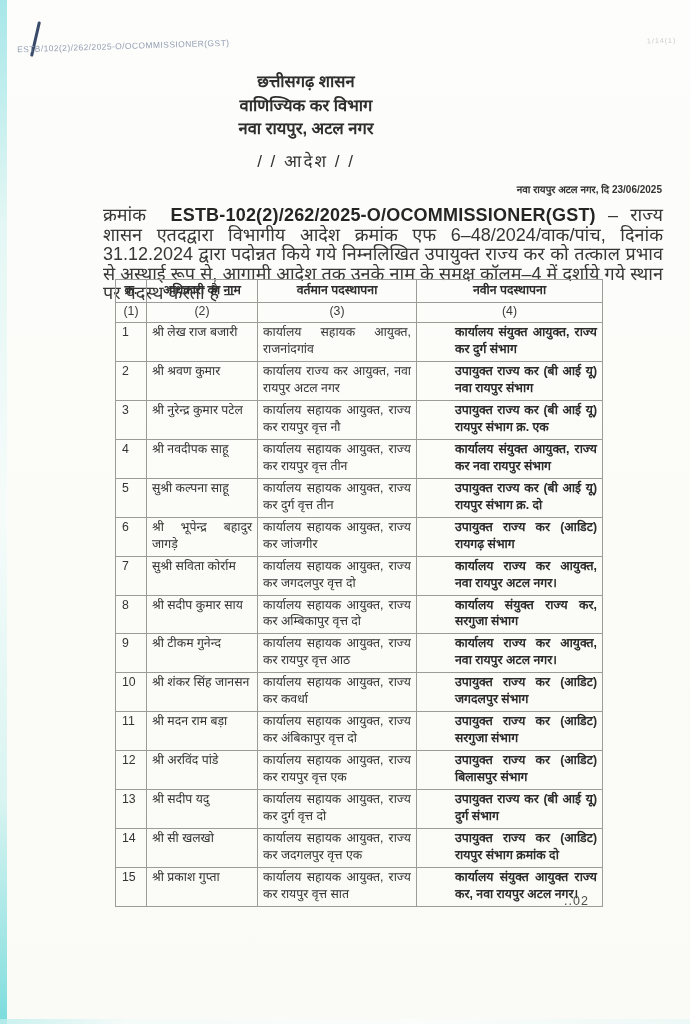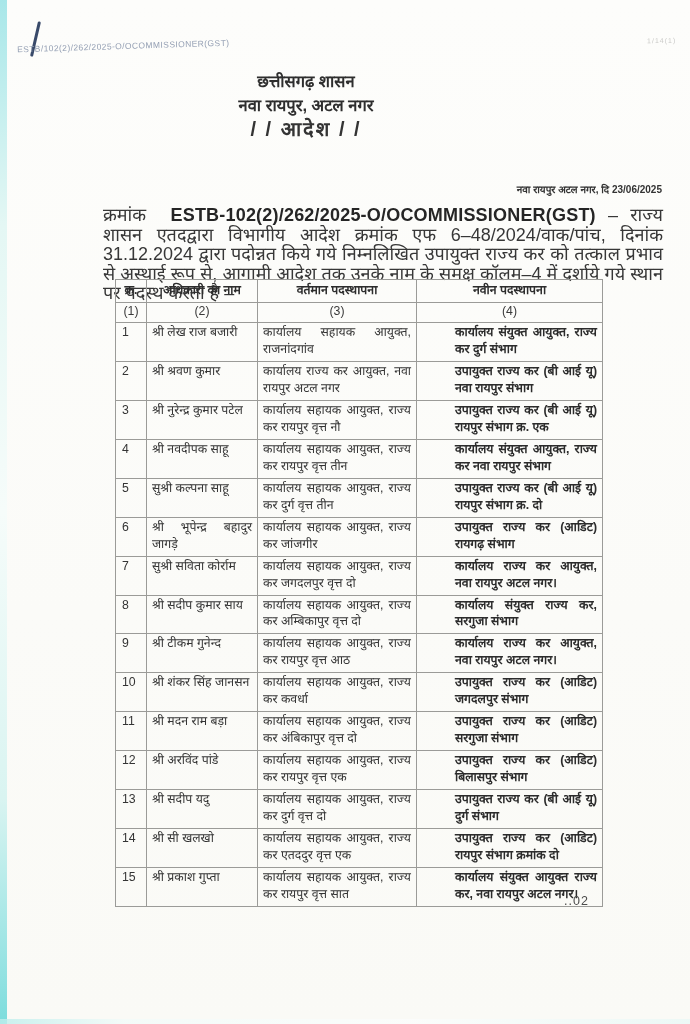--- a/index.html
+++ b/index.html
@@ -33,21 +33,21 @@
   }
   .corner-note {
     position:absolute; right:14px; top:37px;
     font-size:7px; color:#c9c9c7; letter-spacing:1px; transform:rotate(-1deg);
   }
   .doc-header {
     position:absolute; top:70px; left:0; width:612px;
     text-align:center; font-size:16.5px; line-height:23.5px;
     color:#2e2e2e; font-weight:bold;
   }
-  .order-title { margin-top:1px; font-size:20px; letter-spacing:2px; font-weight:bold; color:#343434; }
+  .order-title { margin-top:9px; font-size:17px; letter-spacing:2px; font-weight:normal; color:#343434; }
   .place-date {
     position:absolute; top:182px; right:28px;
     font-size:10px; color:#333; font-weight:bold; white-space:nowrap;
   }
   .body-para {
     position:absolute; left:103px; top:206px; width:560px;
     font-size:18px; line-height:19.5px; text-align:justify; color:#373737;
   }
   .body-para b { color:#252525; letter-spacing:.2px; }
   table.order-table {
@@ -77,20 +77,21 @@
 <div class="page">
   <div class="scan-strip-left"></div>
   <div class="scan-strip-bottom"></div>
 
   <div class="pen-mark"></div>
   <div class="ref-no">ESTB/102(2)/262/2025-O/OCOMMISSIONER(GST)</div>
   <div class="corner-note">1/14(1)</div>
 
   <div class="doc-header">
     <div>छत्तीसगढ़ शासन</div>
+    <div>वाणिज्यिक कर विभाग</div>
     <div>नवा रायपुर, अटल नगर</div>
     <div class="order-title">/ / आदेश / /</div>
   </div>
 
   <div class="place-date">नवा रायपुर अटल नगर, दि 23/06/2025</div>
 
   <div class="body-para"><span>क्रमांक</span>&nbsp;&nbsp;<b>ESTB-102(2)/262/2025-O/OCOMMISSIONER(GST)</b> <span>– राज्य शासन एतदद्वारा विभागीय आदेश क्रमांक एफ 6–48/2024/वाक/पांच, दिनांक 31.12.2024 द्वारा पदोन्नत किये गये निम्नलिखित उपायुक्त राज्य कर को तत्काल प्रभाव से अस्थाई रूप से, आगामी आदेश तक उनके नाम के समक्ष कॉलम–4 में दर्शाये गये स्थान पर पदस्थ करता है –</span></div>
 
   <table class="order-table">
     <colgroup>
@@ -188,21 +189,21 @@
         </tr>
         <tr>
           <td class="c0">13</td>
           <td class="c1">श्री सदीप यदु</td>
           <td class="c2">कार्यालय सहायक आयुक्त, राज्य कर दुर्ग वृत्त दो</td>
           <td class="c3">उपायुक्त राज्य कर (बी आई यू) दुर्ग संभाग</td>
         </tr>
         <tr>
           <td class="c0">14</td>
           <td class="c1">श्री सी खलखो</td>
-          <td class="c2">कार्यालय सहायक आयुक्त, राज्य कर एतददुर वृत्त एक</td>
+          <td class="c2">कार्यालय सहायक आयुक्त, राज्य कर जदगलपुर वृत्त एक</td>
           <td class="c3">उपायुक्त राज्य कर (आडिट) रायपुर संभाग क्रमांक दो</td>
         </tr>
         <tr>
           <td class="c0">15</td>
           <td class="c1">श्री प्रकाश गुप्ता</td>
           <td class="c2">कार्यालय सहायक आयुक्त, राज्य कर रायपुर वृत्त सात</td>
           <td class="c3">कार्यालय संयुक्त आयुक्त राज्य कर, नवा रायपुर अटल नगर।</td>
         </tr>
       </tbody>
   </table>

